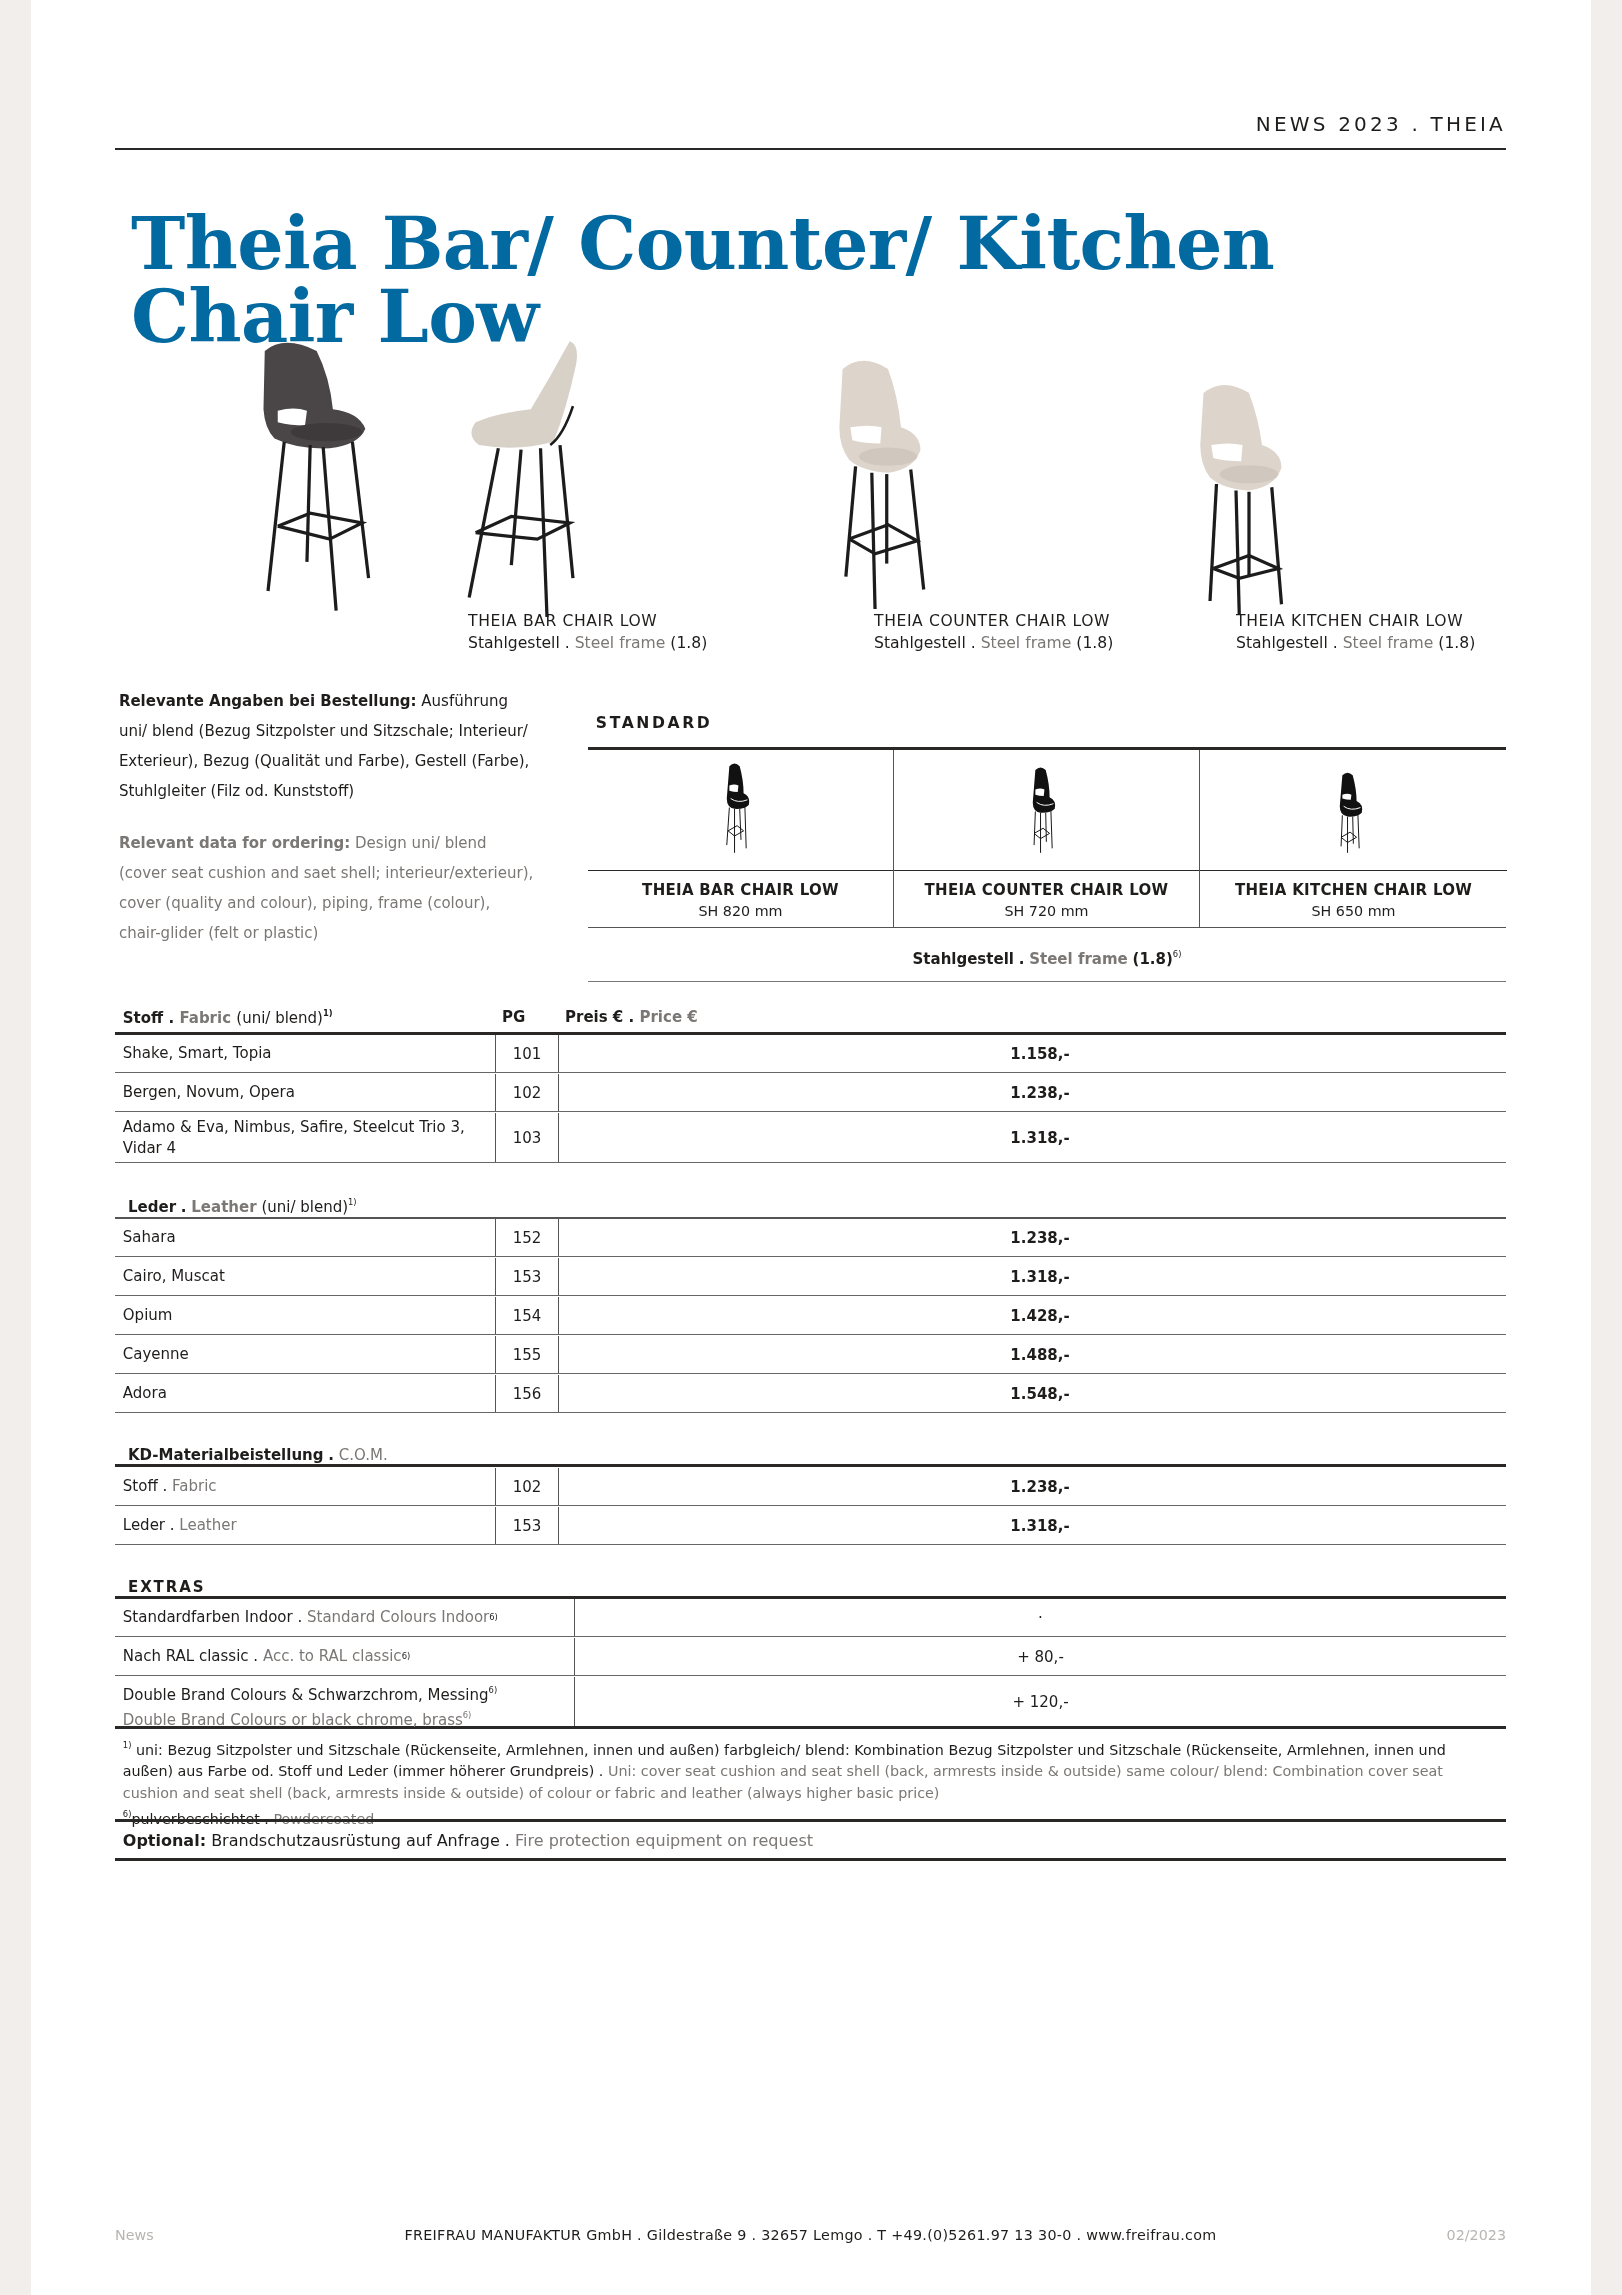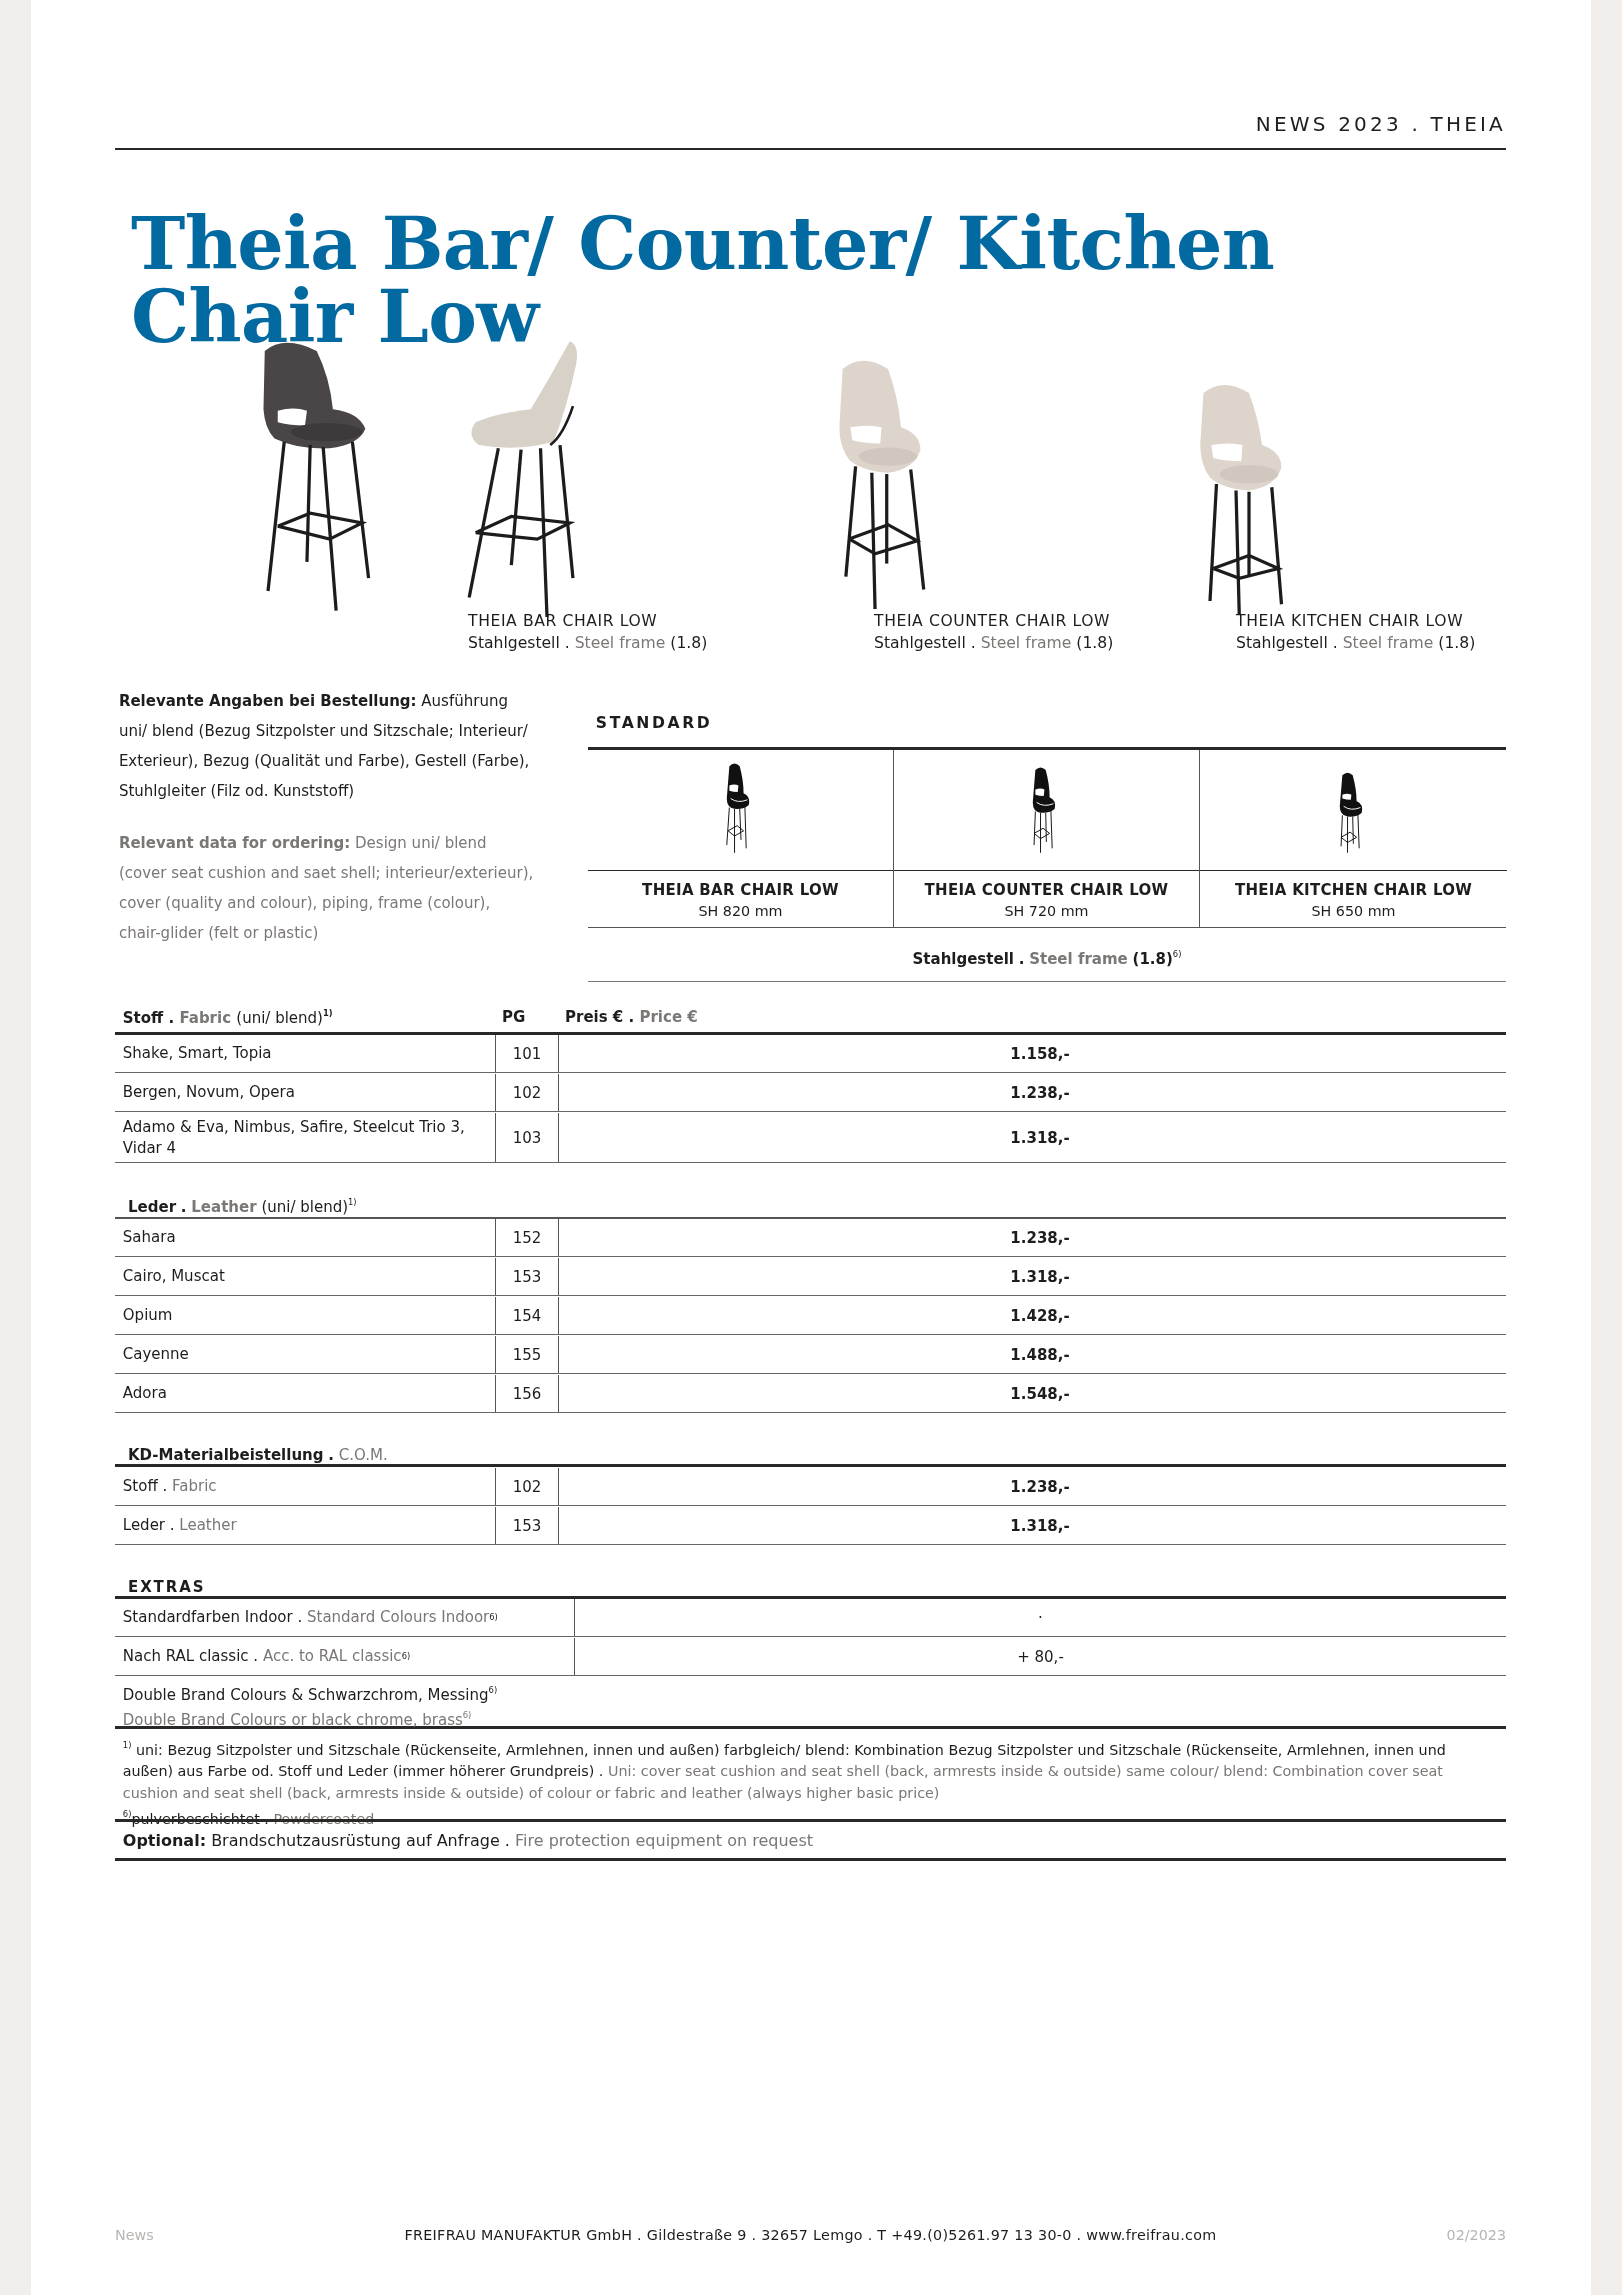--- a/index.html
+++ b/index.html
@@ -313,20 +313,21 @@
     </div>
     <div class="row extra" style="top:637px;height:37px">
       <div class="name"><span>Nach RAL classic</span>&nbsp;.&nbsp;<span class="grey">Acc. to RAL classic</span><sup>6)</sup></div>
       <div class="price plain">+ 80,-</div>
     </div>
     <div class="row extra" style="top:676px;height:49px;border-bottom:3.2px solid #2a2827">
       <div class="name" style="display:block;padding-top:2.6px;height:auto">
         <span class="stack"><span>Double Brand Colours &amp; Schwarzchrom, Messing</span><sup>6)</sup></span>
         <span class="stack grey"><span>Double Brand Colours or black chrome, brass</span><sup>6)</sup></span>
       </div>
+      <div class="price plain">+ 120,-</div>
     </div>
 
     <div class="footnotes" style="top:729px">
       <p><sup>1)</sup><span> uni: Bezug Sitzpolster und Sitzschale (Rückenseite, Armlehnen, innen und außen) farbgleich/ blend: Kombination Bezug Sitzpolster und Sitzschale (Rückenseite, Armlehnen, innen und außen) aus Farbe od. Stoff und Leder (immer höherer Grundpreis) .</span><span class="grey"> Uni: cover seat cushion and seat shell (back, armrests inside &amp; outside) same colour/ blend: Combination cover seat cushion and seat shell (back, armrests inside &amp; outside) of colour or fabric and leather (always higher basic price)</span></p>
       <p><sup>6)</sup><span>pulverbeschichtet .</span><span class="grey"> Powdercoated</span></p>
     </div>
     <div class="thick" style="top:818px"></div>
     <div class="optional" style="top:821px;height:36px">
       <span class="txt"><span class="b">Optional:</span><span> Brandschutzausrüstung auf Anfrage .</span><span class="grey"> Fire protection equipment on request</span></span>
     </div>

